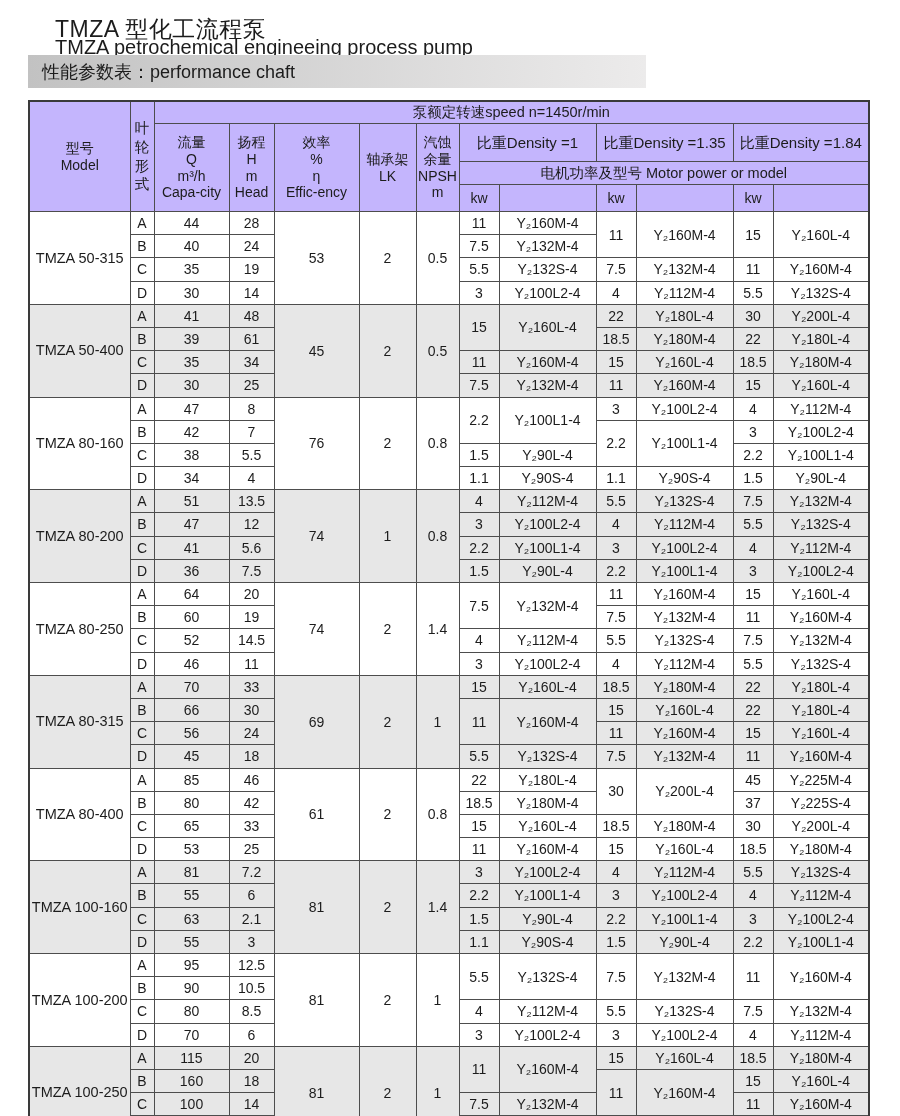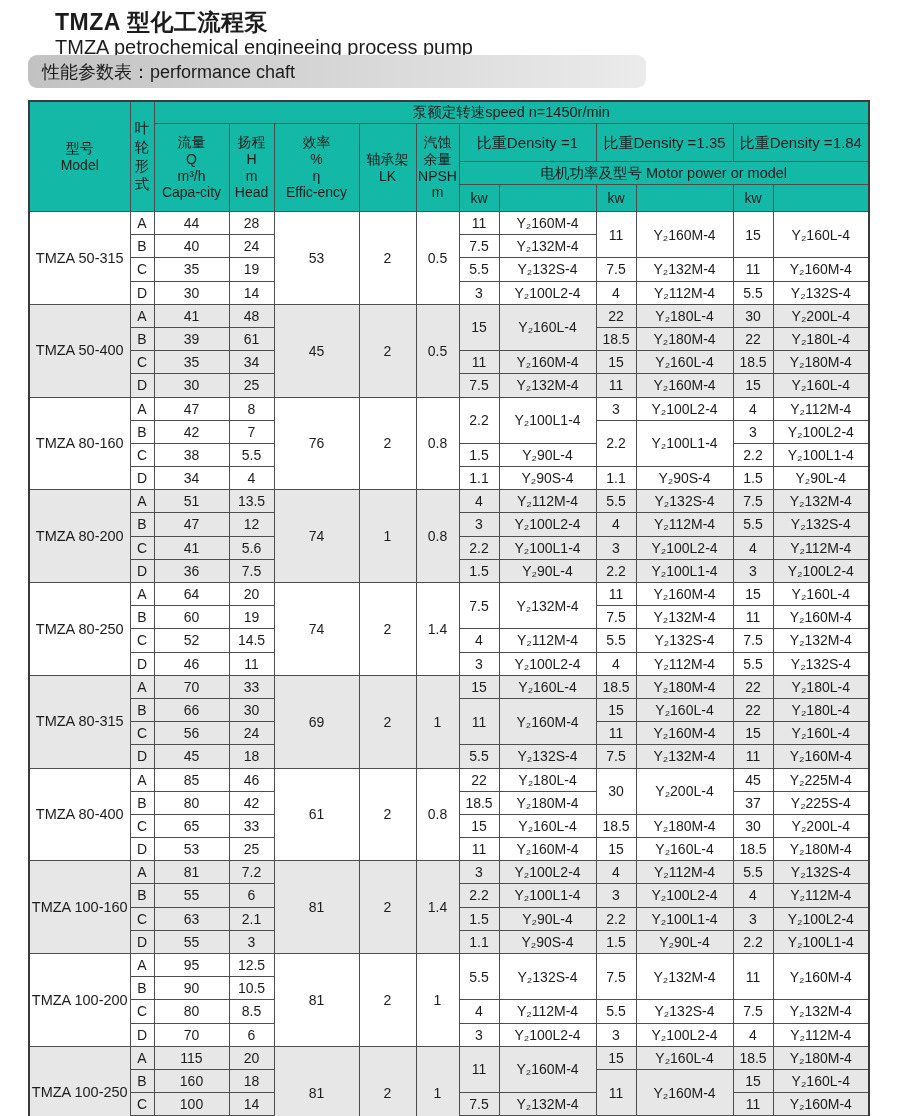--- a/index.html
+++ b/index.html
@@ -1,37 +1,36 @@
 <!DOCTYPE html>
 <html><head>
 <meta charset="utf-8">
 <style>
   html,body{margin:0;padding:0}
   body{
     width:900px;height:1116px;position:relative;background:#ffffff;
     font-family:"Liberation Sans","DejaVu Sans",sans-serif;color:#1c1c1c;
   }
-  .page-title{position:absolute;left:55px;top:7px;font-size:23px;font-weight:bold;letter-spacing:.5px}
+  .page-title{position:absolute;left:55px;top:14px;font-size:23px;font-weight:normal;letter-spacing:.5px}
   .page-subtitle{position:absolute;left:55px;top:36px;font-size:20px}
   .section-bar{
     position:absolute;left:28px;top:55px;width:618px;height:33px;
     background:linear-gradient(to right,#c2c2c2,#ecebeb);
     display:flex;align-items:center;padding-left:14px;box-sizing:border-box;
     font-size:18px;
-    border-radius:9px;
   }
   table{
     position:absolute;left:28px;top:100px;width:842px;
     border-collapse:collapse;table-layout:fixed;border:2px solid #3a3a3a;
   }
   th,td{
     border:1px solid #4d4d4d;text-align:center;vertical-align:middle;
     padding:0;font-weight:normal;font-size:14px;line-height:1.15;overflow:hidden;
   }
-  thead th{background:#14b8a6}
+  thead th{background:#c4b5fd}
   tr.h1 th{height:21px}
   tr.h2 th{height:37px}
   tr.h3 th{height:22px}
   tr.h4 th{height:26px}
   tbody td{height:22.2px;background:#ffffff}
   tbody tr.band td{background:#e7e7e7}
   .model{font-size:14.5px}
   .dens{font-size:15px}
   .speed{font-size:14.5px}
   .mline{line-height:1.18}

